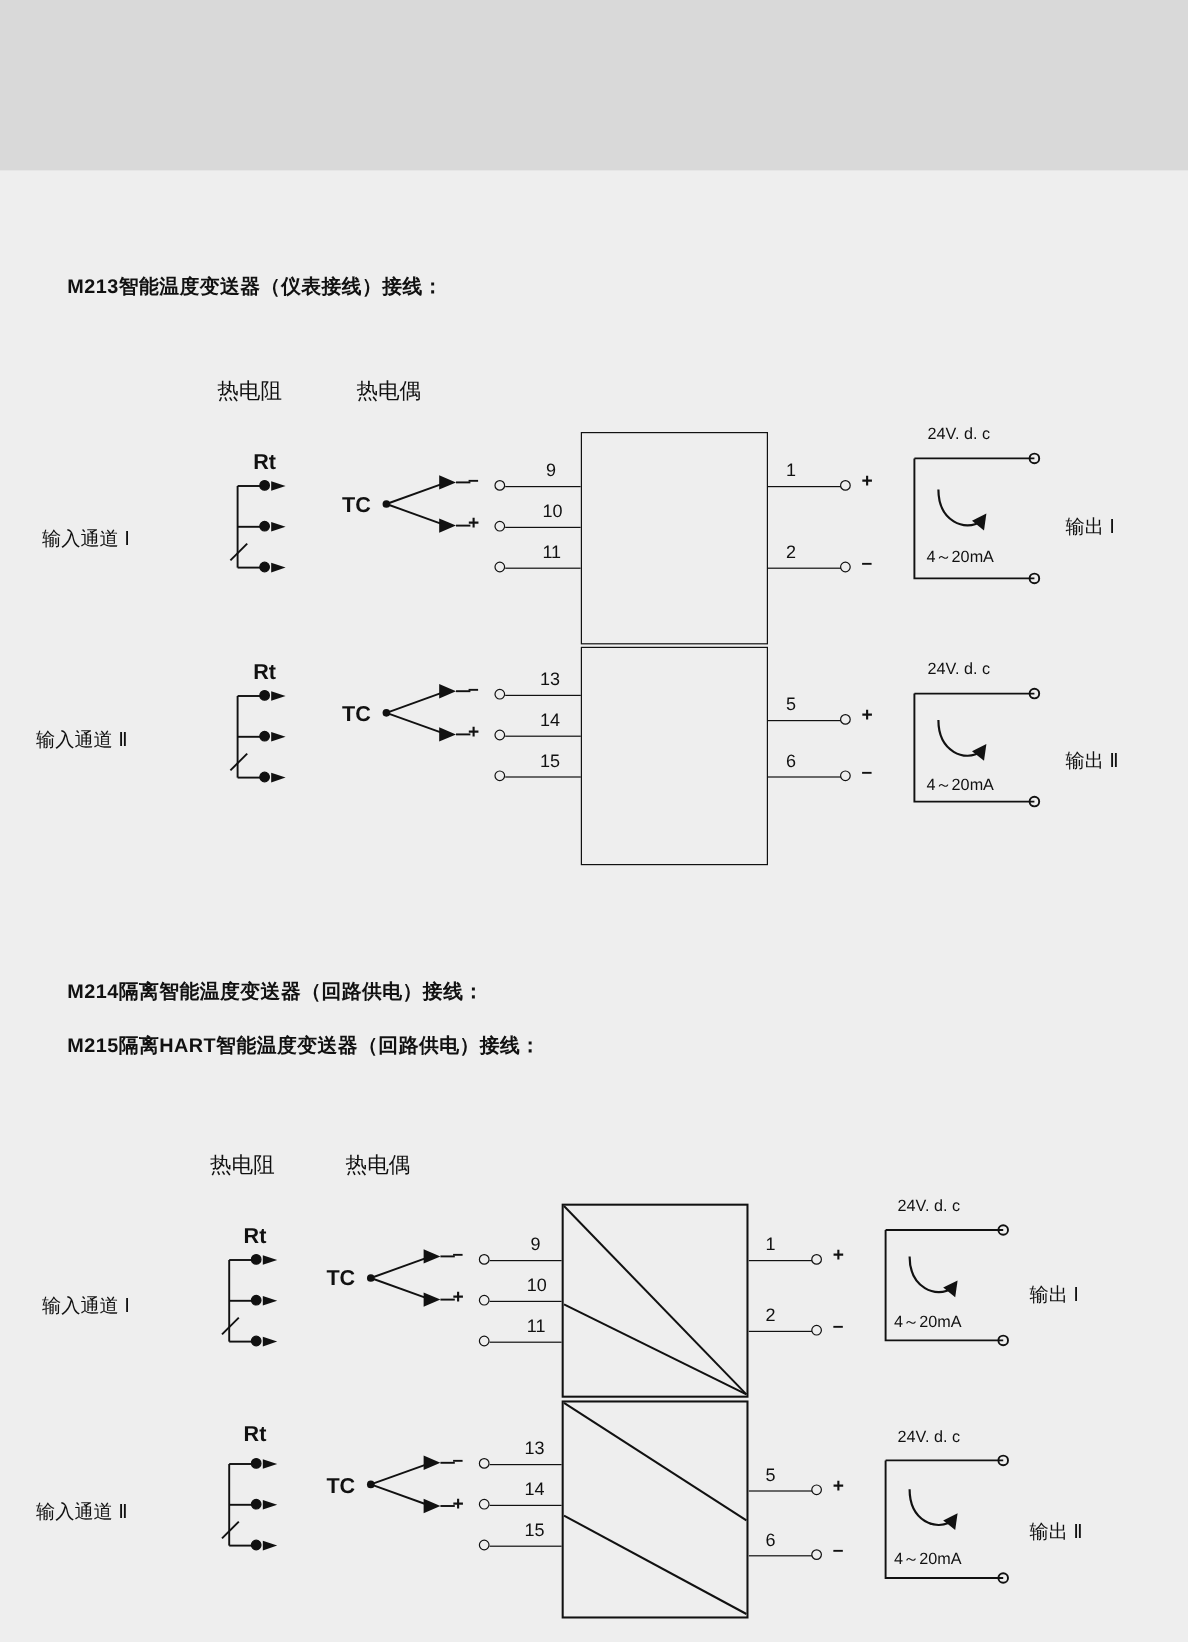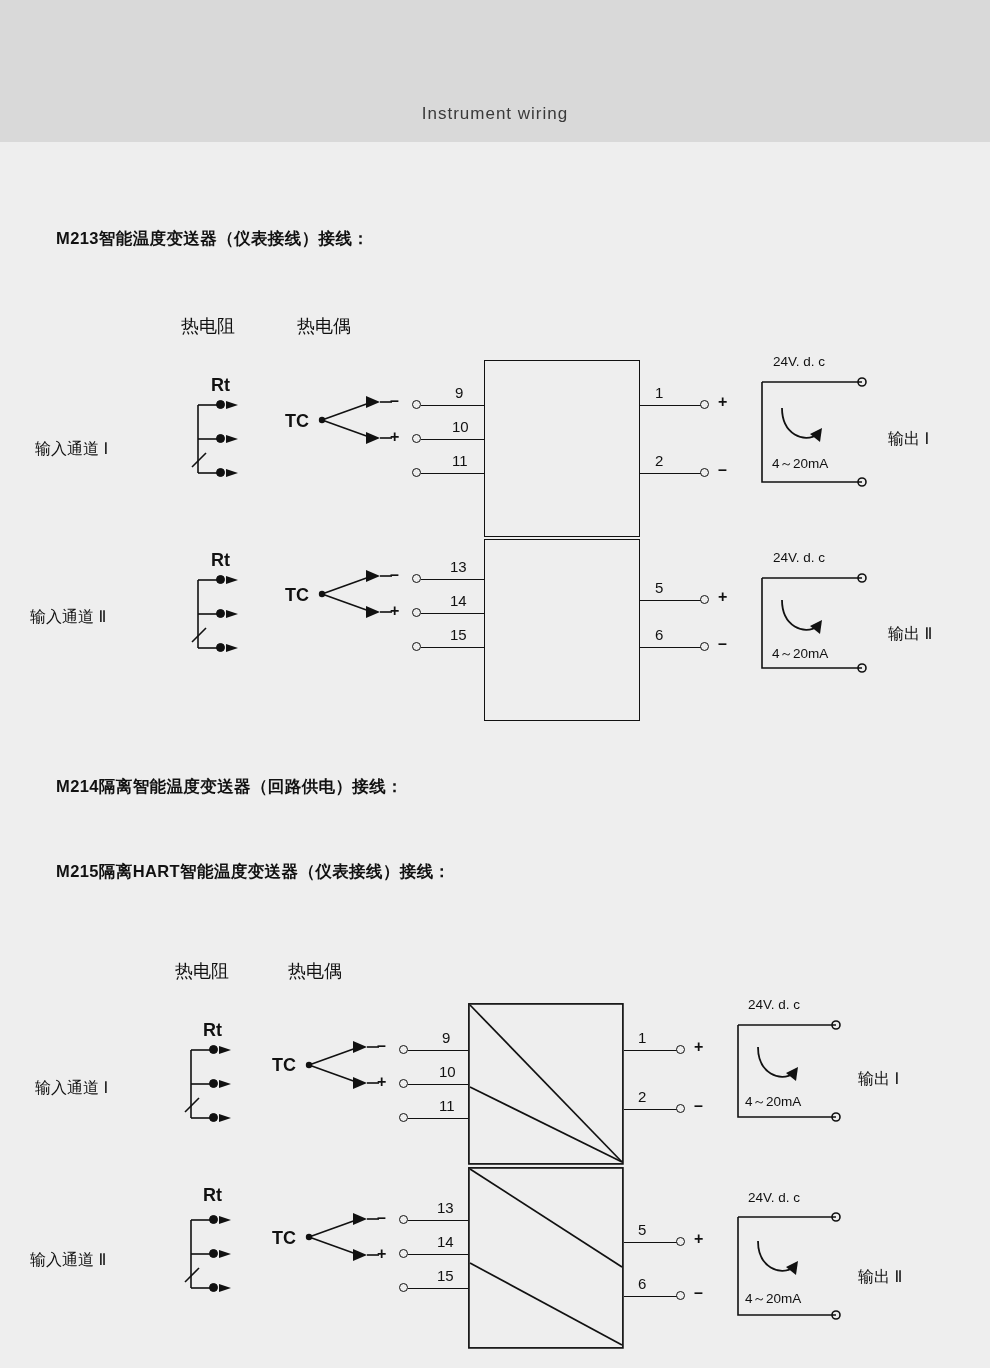--- a/index.html
+++ b/index.html
@@ -42,21 +42,21 @@
   
   .caption {
     position: absolute;
     font-size: 16.5px;
     font-weight: bold;
     letter-spacing: 0.4px;
     color: #111;
     white-space: nowrap;
   }
   #cap1 { left: 56px; top: 228px; }
-  #cap2 { left: 56px; top: 776px; }
+  #cap2 { left: 56px; top: 816px; }
   #cap3 { left: 56px; top: 861px; }
 
   
   .diagram {
     position: absolute;
     left: 0;
     width: 926px;
   }
   #diagram1 { top: 300px; height: 440px; }
   #diagram2 { top: 945px; height: 420px; }
@@ -91,26 +91,25 @@
     border: 1.7px solid #111;
     background: #eeeeee;
   }
 
   svg { position: absolute; overflow: visible; }
 </style>
 </head>
 <body>
 
 <div class="banner">
-  <div class="banner-sub">Instrument wiring</div>
 </div>
 
 <div class="caption" id="cap1">M213智能温度变送器（仪表接线）接线：</div>
 <div class="caption" id="cap2">M214隔离智能温度变送器（回路供电）接线：</div>
-<div class="caption" id="cap3">M215隔离HART智能温度变送器（仪表接线）接线：</div>
+<div class="caption" id="cap3">M215隔离HART智能温度变送器（回路供电）接线：</div>
 
 <div class="diagram" id="diagram1">
 
   <div class="lbl big" style="left:181px; top:14px;">热电阻</div>
   <div class="lbl big" style="left:297px; top:14px;">热电偶</div>
 
   <div class="lbl" style="left:35px; top:139px;">输入通道 Ⅰ</div>
   <div class="lbl bold big" style="left:211px; top:75px;">Rt</div>
   <div class="lbl bold big" style="left:285px; top:111px;">TC</div>
 

